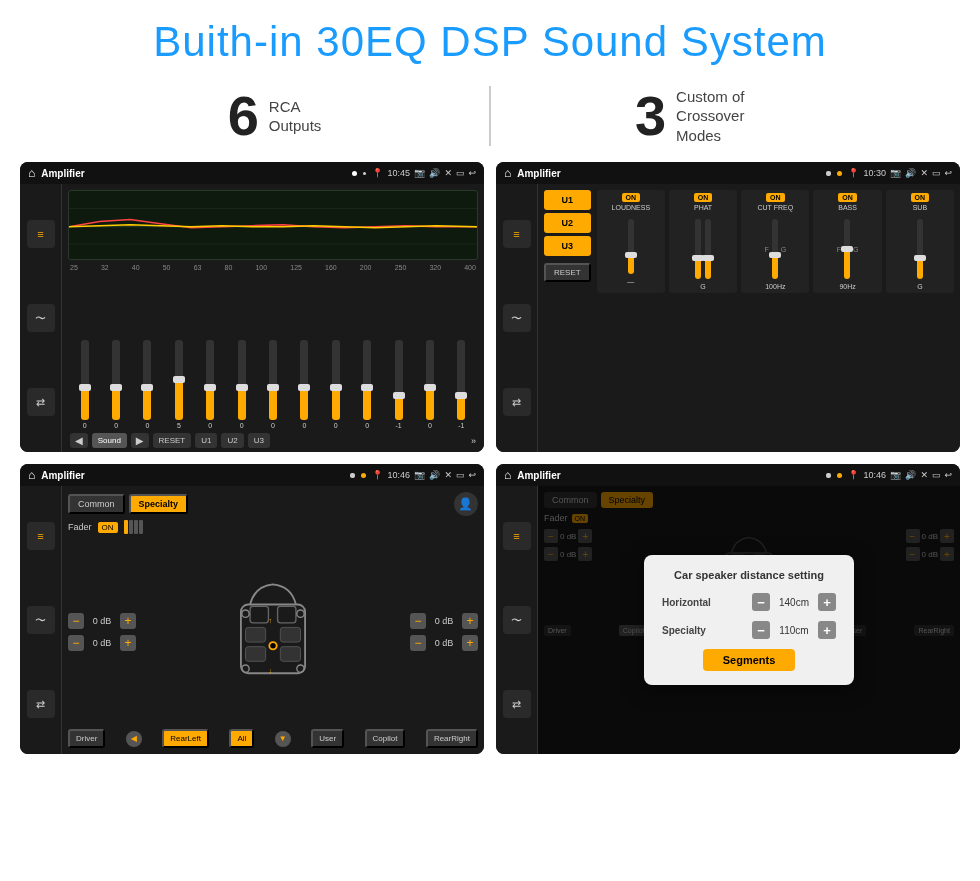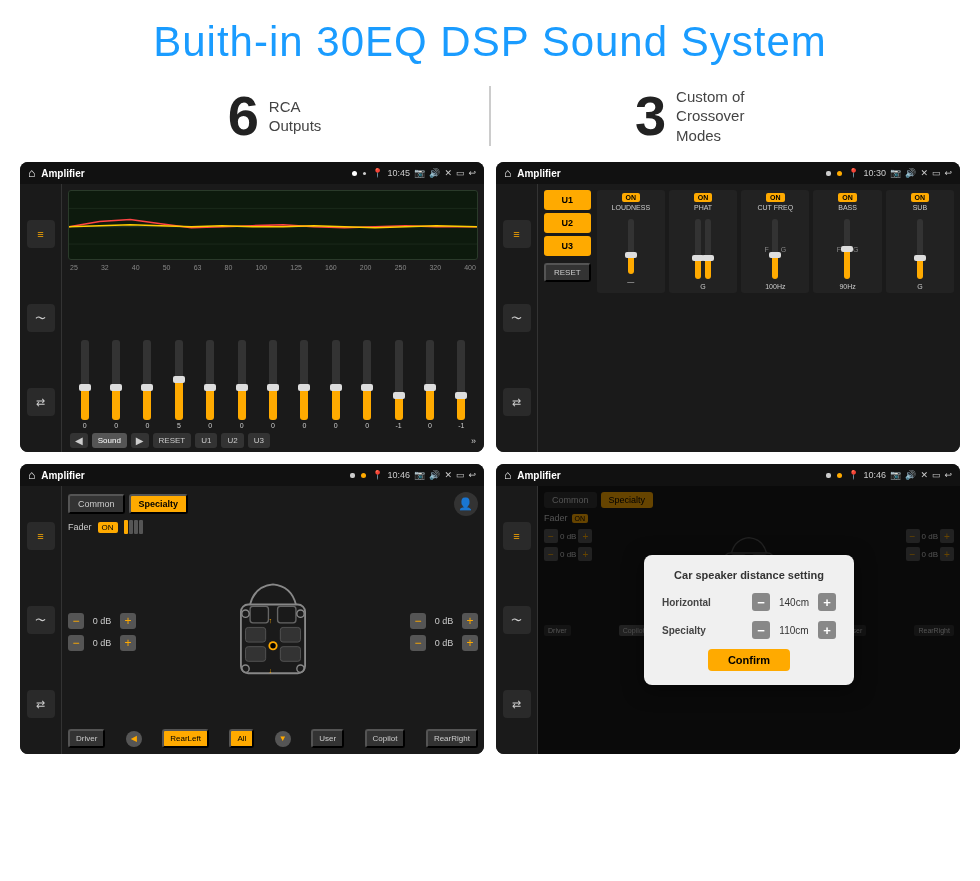--- a/index.html
+++ b/index.html
@@ -1070,20 +1070,20 @@
               </div>
             </div>
             <div class="dialog-row">
               <span class="dialog-label">Specialty</span>
               <div class="dialog-ctrl">
                 <div class="d-minus">−</div>
                 <span class="d-val">110cm</span>
                 <div class="d-plus">+</div>
               </div>
             </div>
-            <button class="dialog-confirm">Confirm</button>
+            <button class="dialog-confirm">Segments</button>
           </div>
         </div>
       </div>
     </div>
   </div>
 
 </div>
 
 </body></html>

